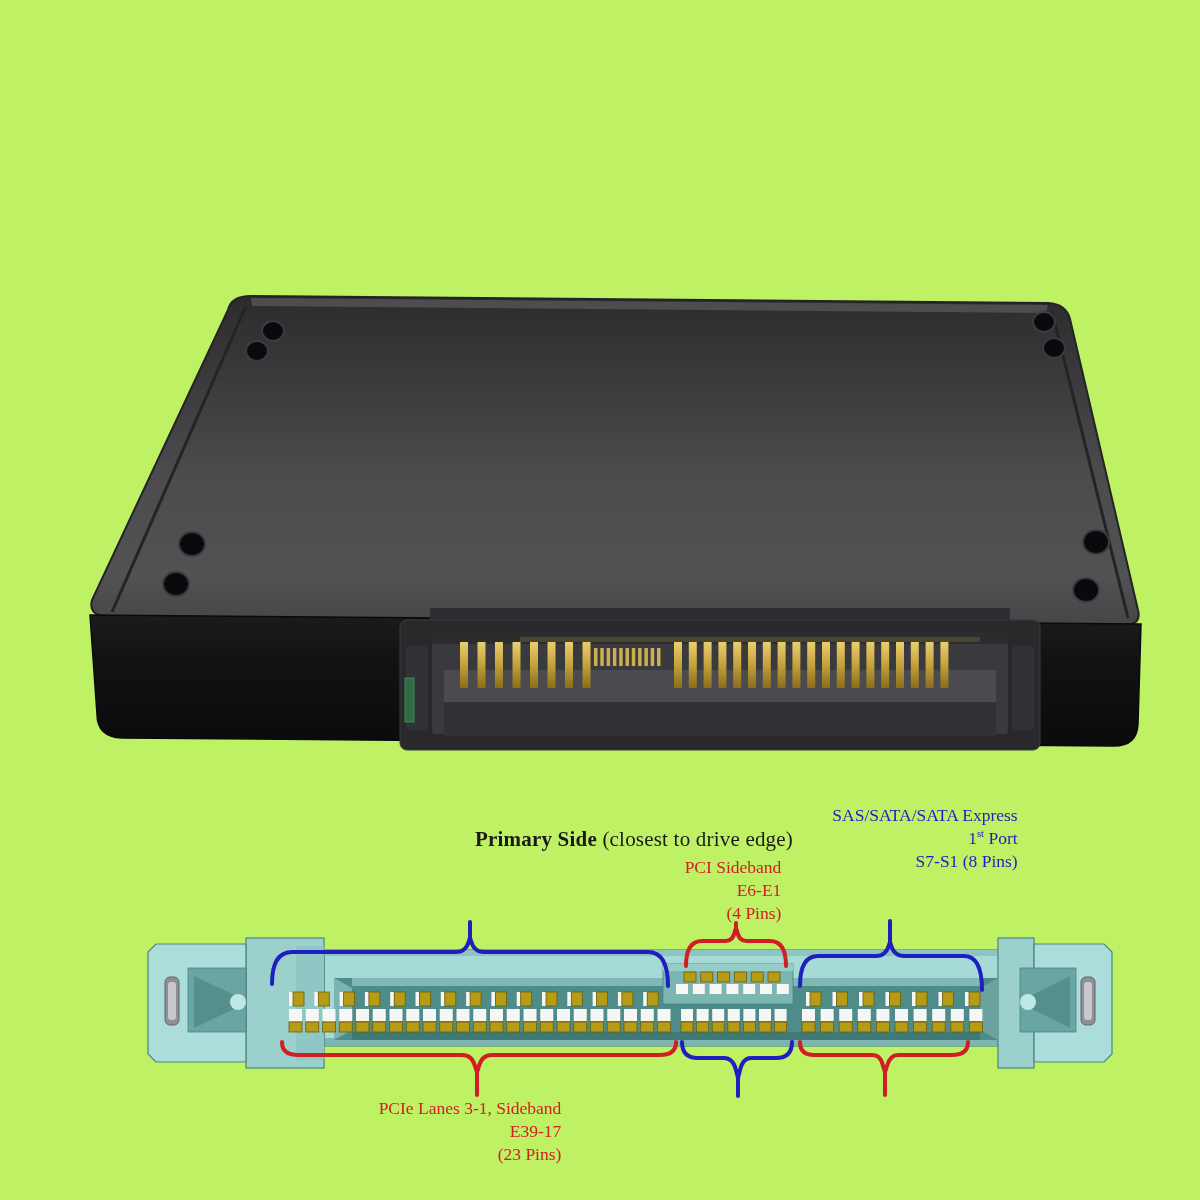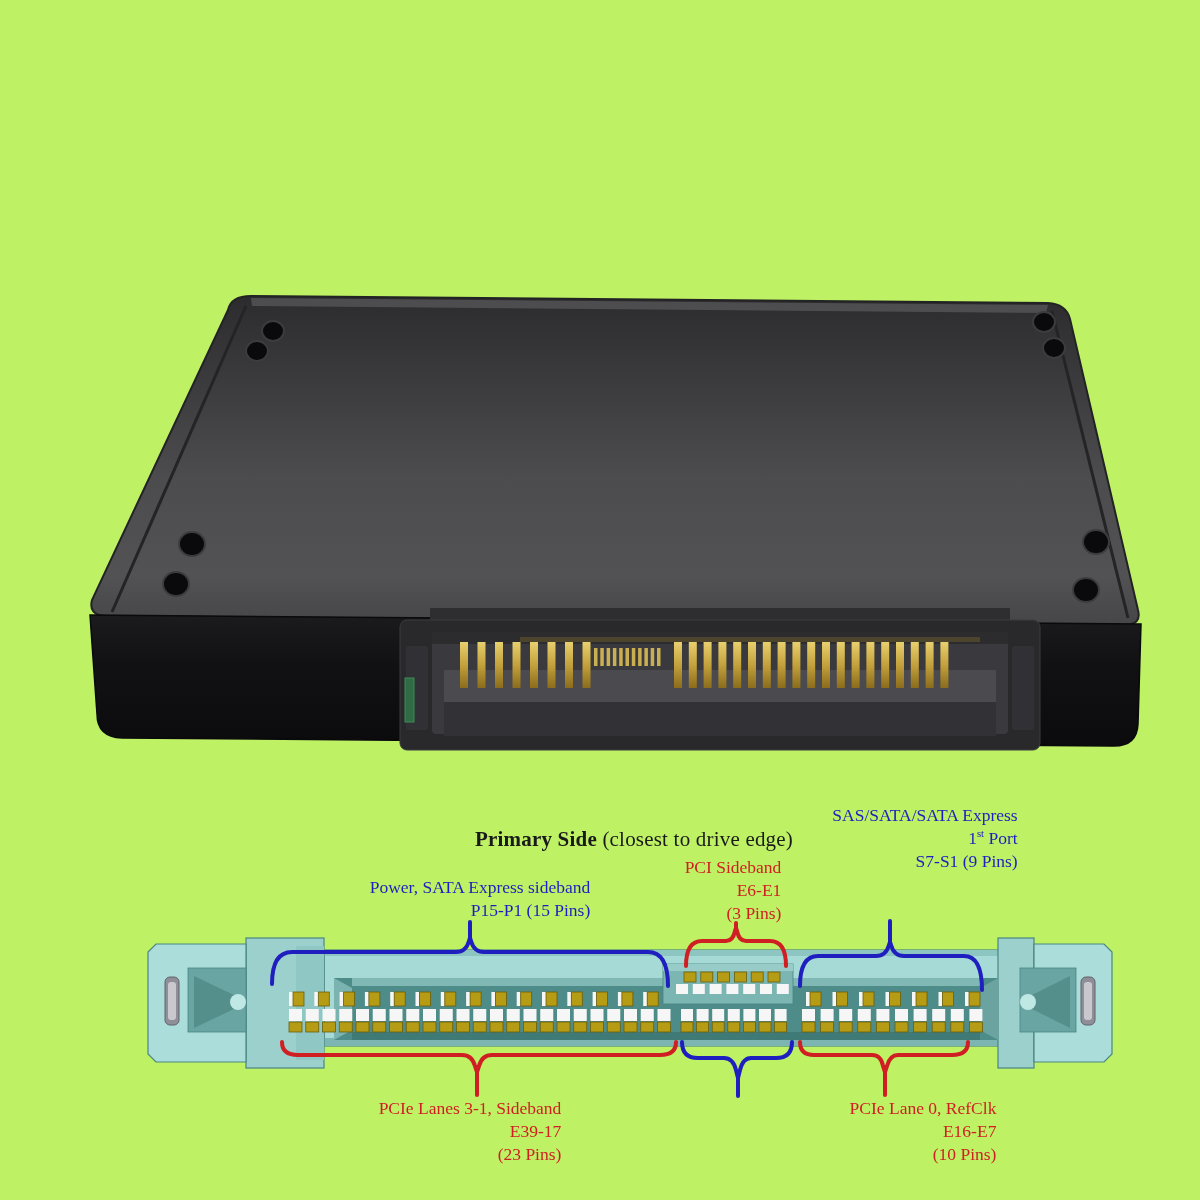--- a/index.html
+++ b/index.html
@@ -342,43 +342,34 @@
       <path class="bred" d="M800 1042 Q800 1055 814 1055 L872 1055 Q881 1055 883 1066 L885 1072 L887 1066 Q890 1055 898 1055 L952 1055 Q968 1055 968 1042"></path>
       <path class="bred" d="M885 1072 L885 1095"></path>
     </g>
   </svg>
 
   <div class="title" style="left:634px;top:827px">
     <span class="bold">Primary Side</span>
     <span>(closest to drive edge)</span>
   </div>
 
-  <div class="dlabel blue" style="left:480px;top:876px">
-    <div>Power, SATA Express sideband</div>
-    <div>P15-P1 (15 Pins)</div>
-  </div>
 
   <div class="dlabel red" style="left:733px;top:856px">
     <div>PCI Sideband</div>
     <div>E6-E1</div>
-    <div>(3 Pins)</div>
+    <div>(4 Pins)</div>
   </div>
 
   <div class="dlabel blue" style="left:925px;top:804px">
     <div>SAS/SATA/SATA Express</div>
     <div><span>1</span><sup>st</sup><span> Port</span></div>
-    <div>S7-S1 (9 Pins)</div>
+    <div>S7-S1 (8 Pins)</div>
   </div>
 
   <div class="dlabel red" style="left:470px;top:1097px">
     <div>PCIe Lanes 3-1, Sideband</div>
     <div>E39-17</div>
     <div>(23 Pins)</div>
   </div>
 
 
-  <div class="dlabel red" style="left:923px;top:1097px">
-    <div>PCIe Lane 0, RefClk</div>
-    <div>E16-E7</div>
-    <div>(10 Pins)</div>
-  </div>
 
 </div>
 
 </body></html>

